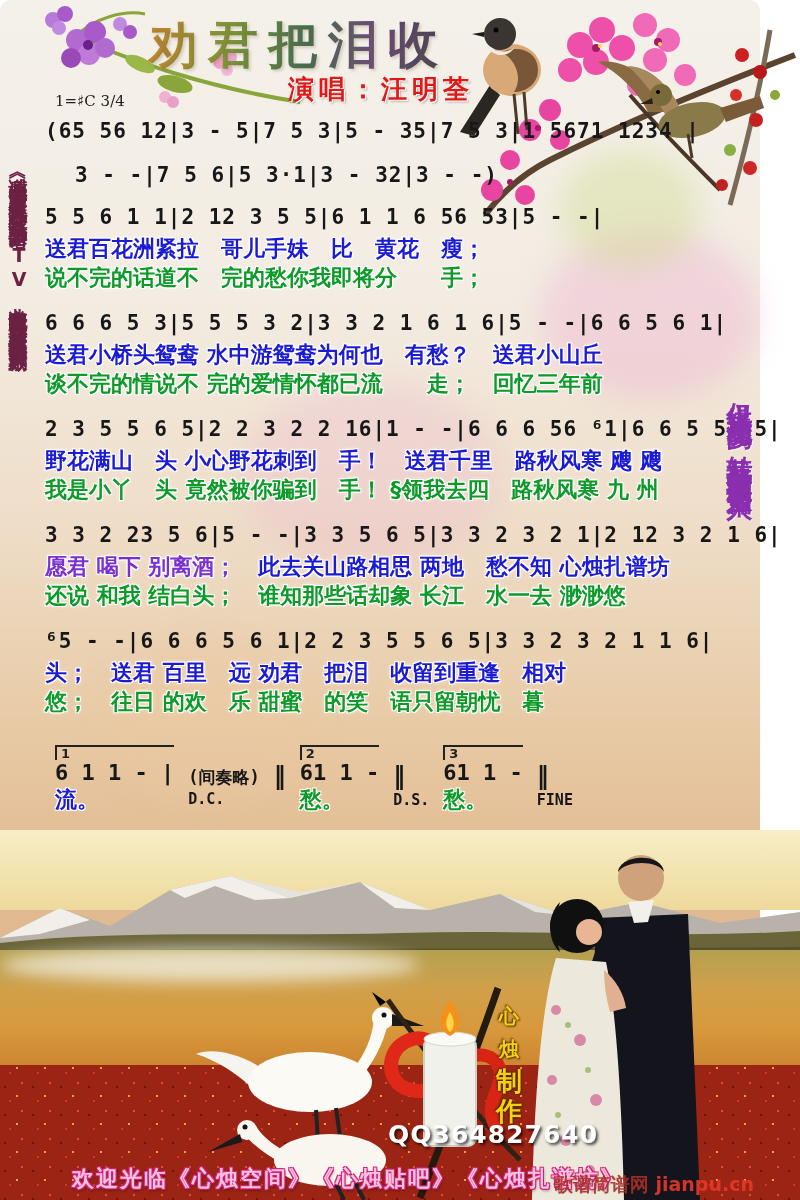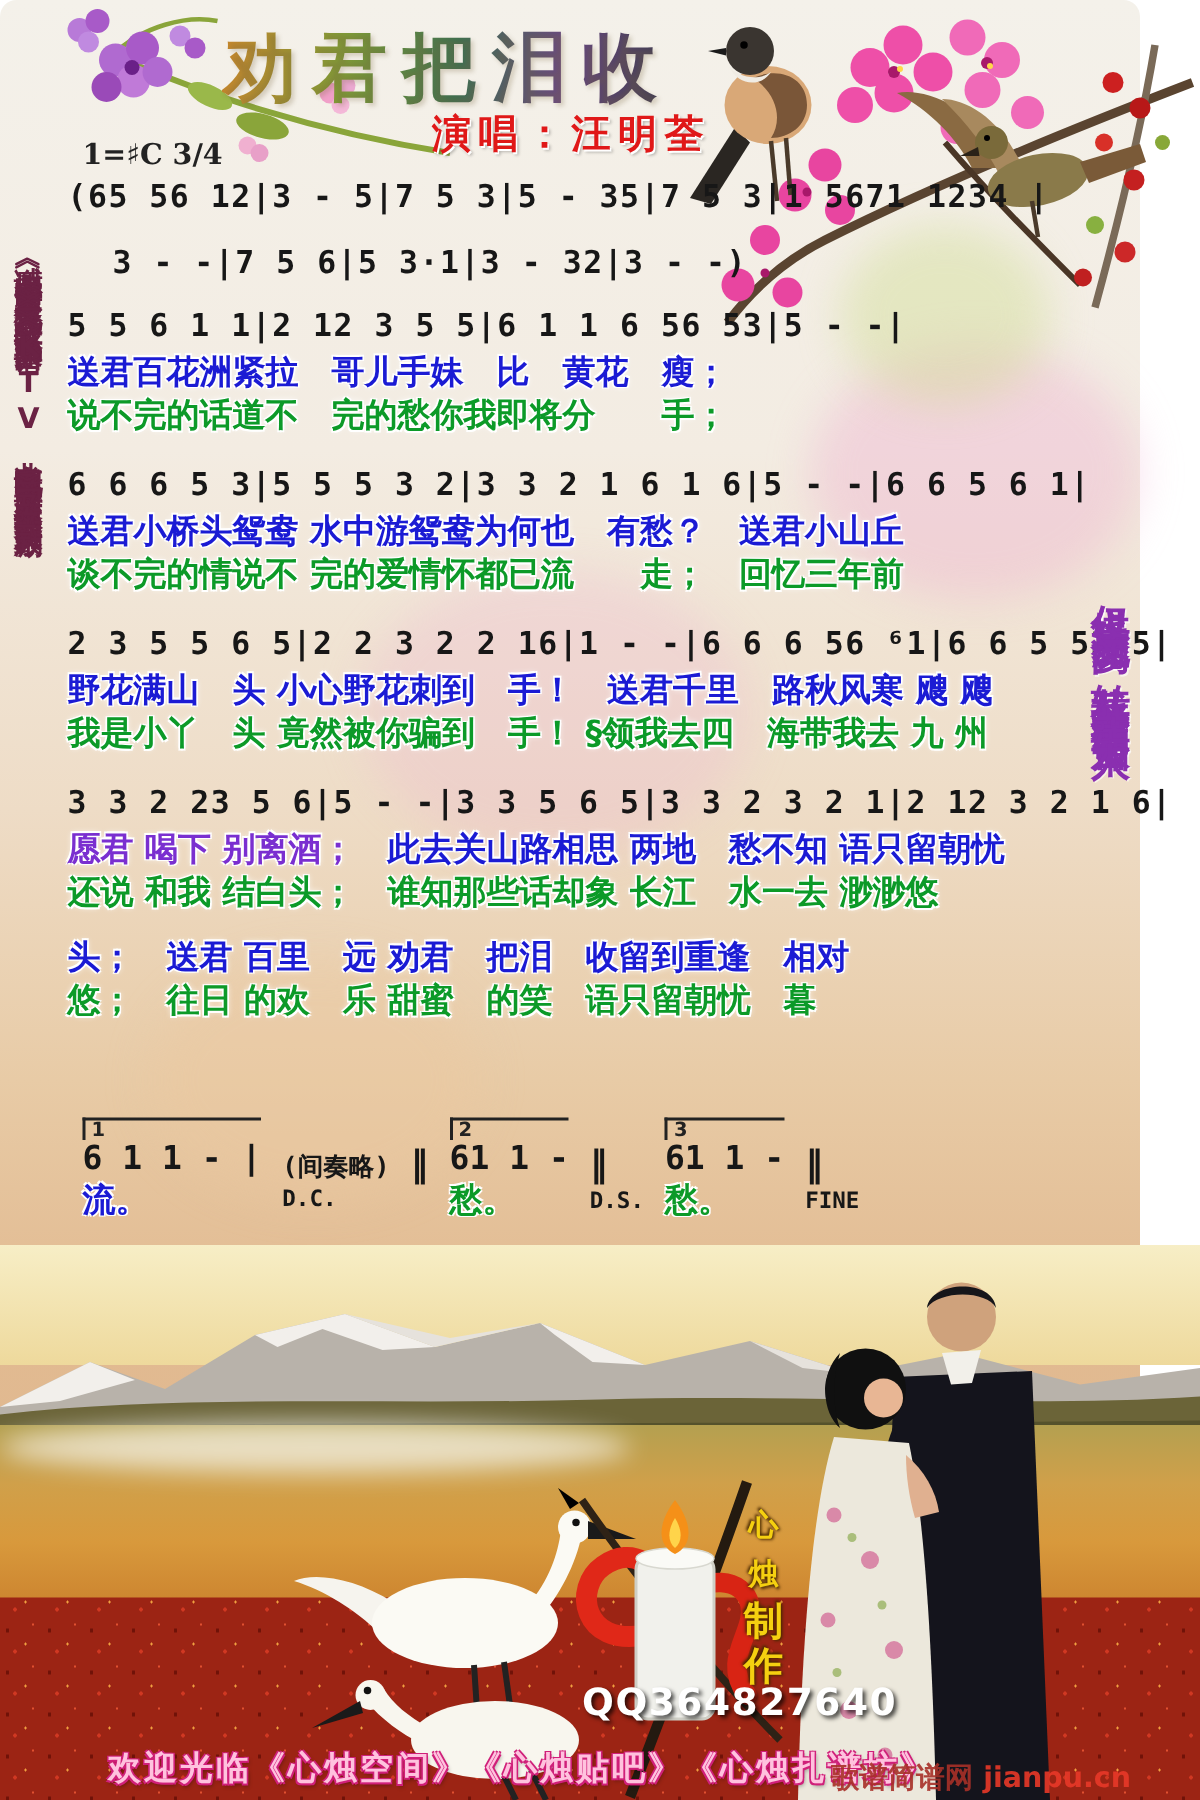--- a/index.html
+++ b/index.html
@@ -8,21 +8,21 @@
     background:linear-gradient(180deg,#f4f1ea 0%,#f3ece2 25%,#eedcc6 45%,#e8cba6 60%,#e2bb92 72%,#ddb38a 100%);border-radius:11px;}
   .soft{position:absolute;border-radius:50%;filter:blur(14px);pointer-events:none;}
   
   #title{position:absolute;left:148px;top:12px;font-family:"DejaVu Serif",serif;font-weight:bold;
     font-size:50px;letter-spacing:10px;
     background:linear-gradient(95deg,#c8862d 0%,#7d9a38 28%,#3f7050 52%,#6a4a80 75%,#3c3c4e 100%);
     -webkit-background-clip:text;background-clip:text;color:transparent;
     text-shadow:2px 2px 3px rgba(120,100,60,0.25);}
   #performer{position:absolute;left:288px;top:72px;font-size:26px;font-weight:bold;color:#e01818;
     letter-spacing:5px;text-shadow:1px 1px 0 #fff,2px 2px 2px rgba(0,0,0,.25);}
-  #keysig{position:absolute;left:55px;top:92px;font-size:19px;font-weight:bold;color:#222;
+  #keysig{position:absolute;left:55px;top:92px;font-size:15px;font-weight:normal;color:#222;
     font-family:"DejaVu Serif",serif;}
   
   .notation{font-family:"DejaVu Sans Mono",monospace;font-weight:bold;font-size:21px;color:#171717;
     letter-spacing:1px;white-space:pre;line-height:34px;}
   #intro1{position:absolute;left:45px;top:114px;text-align:center;}
   #intro2{position:absolute;left:75px;top:158px;}
   #score-blocks{position:absolute;left:45px;top:200px;width:720px;}
   .block{margin-bottom:14px;}
   .lyric{font-size:22px;font-weight:bold;line-height:29px;white-space:pre;
     text-shadow:-1px -1px 0 #fff,1px -1px 0 #fff,-1px 1px 0 #fff,1px 1px 0 #fff,0 0 4px #fff;}
@@ -194,28 +194,29 @@
         <div class="lyric"><span class="c-green">说不完的话道不　完的愁你我即将分　　手；</span></div>
       </div>
       <div class="block">
         <div class="notation">6 6 6 5 3|5 5 5 3 2|3 3 2 1 6 1 6|5 - -|6 6 5 6 1|</div>
         <div class="lyric"><span class="c-blue">送君小桥头鸳鸯 水中游鸳鸯为何也　有愁？　送君小山丘</span></div>
         <div class="lyric"><span class="c-green">谈不完的情说不 完的爱情怀都已流　　走；　回忆三年前</span></div>
       </div>
       <div class="block">
         <div class="notation">2 3 5 5 6 5|2 2 3 2 2 16|1 - -|6 6 6 56 ⁶1|6 6 5 53 5|</div>
         <div class="lyric"><span class="c-blue">野花满山　头 小心野花刺到　手！　送君千里　路秋风寒 飕 飕</span></div>
-        <div class="lyric"><span class="c-green">我是小丫　头 竟然被你骗到　手！ §领我去四　海带我去 九 州</span></div>
+        <div class="lyric"><span class="c-green">我是小丫　头 竟然被你骗到　手！ §领我去四　路秋风寒 九 州</span></div>
       </div>
       <div class="block">
         <div class="notation">3 3 2 23 5 6|5 - -|3 3 5 6 5|3 3 2 3 2 1|2 12 3 2 1 6|</div>
-        <div class="lyric"><span class="c-purple">愿君 喝下 别离酒；</span><span class="c-blue">　此去关山路相思 两地　愁不知 语只留朝忧</span></div>
+        <div class="lyric"><span class="c-purple">愿君 喝下 别离酒；</span><span class="c-blue">　此去关山路相思 两地　愁不知 心烛扎谱坊</span></div>
         <div class="lyric"><span class="c-green">还说 和我 结白头；　谁知那些话却象 长江　水一去 渺渺悠</span></div>
       </div>
       <div class="block">
+        <div class="notation">⁶5 - -|6 6 6 5 6 1|2 2 3 5 5 6 5|3 3 2 3 2 1 1 6|</div>
         <div class="lyric"><span class="c-blue">头；　送君 百里　远 劝君　把泪　收留到重逢　相对</span></div>
         <div class="lyric"><span class="c-green">悠；　往日 的欢　乐 甜蜜　的笑　语只留朝忧　暮</span></div>
       </div>
     </div>
 
   <div id="ending">
       <div class="seg">
         <div class="volta">1</div>
         <div class="notes">6 1 1 - |</div>
         <div><span class="endlyric c-blue">流。</span></div>

